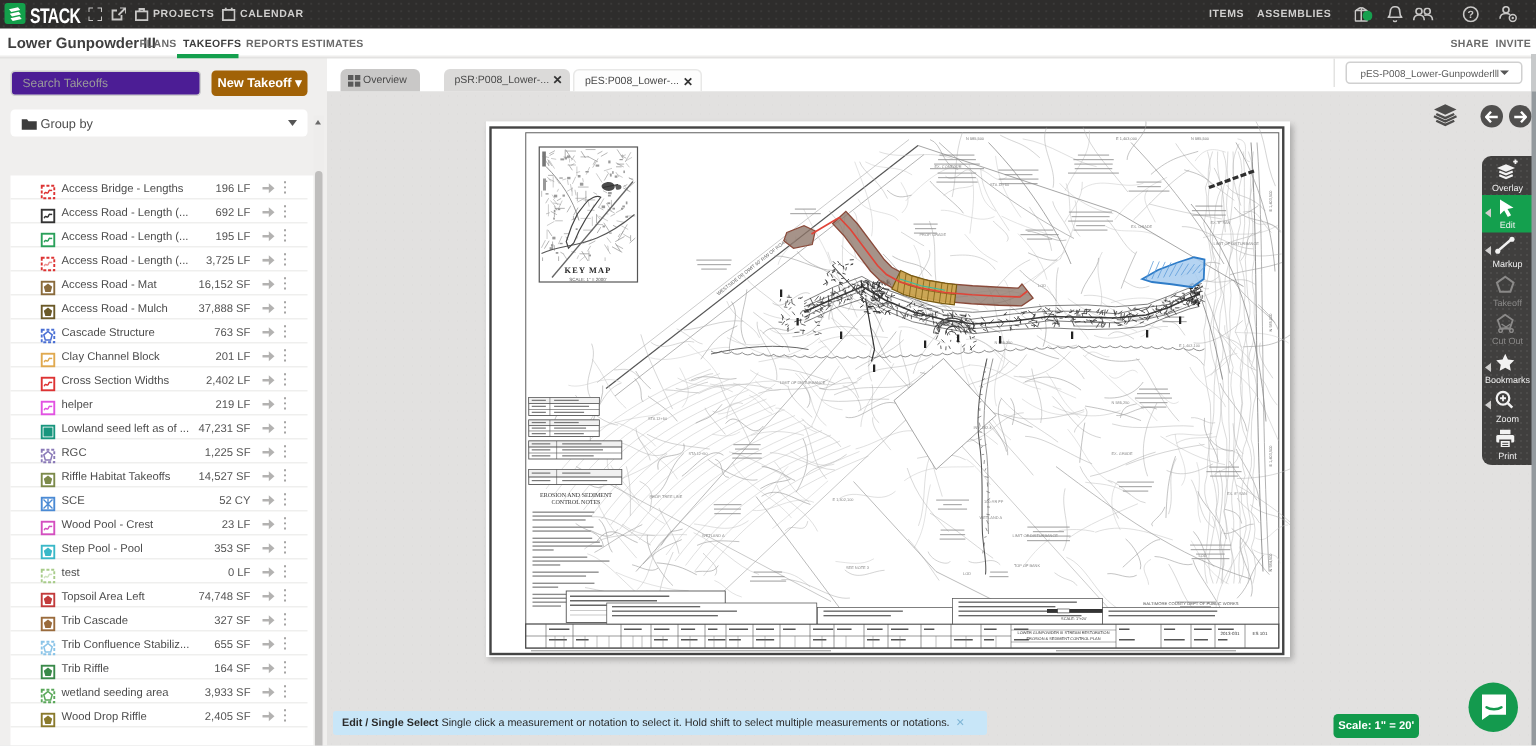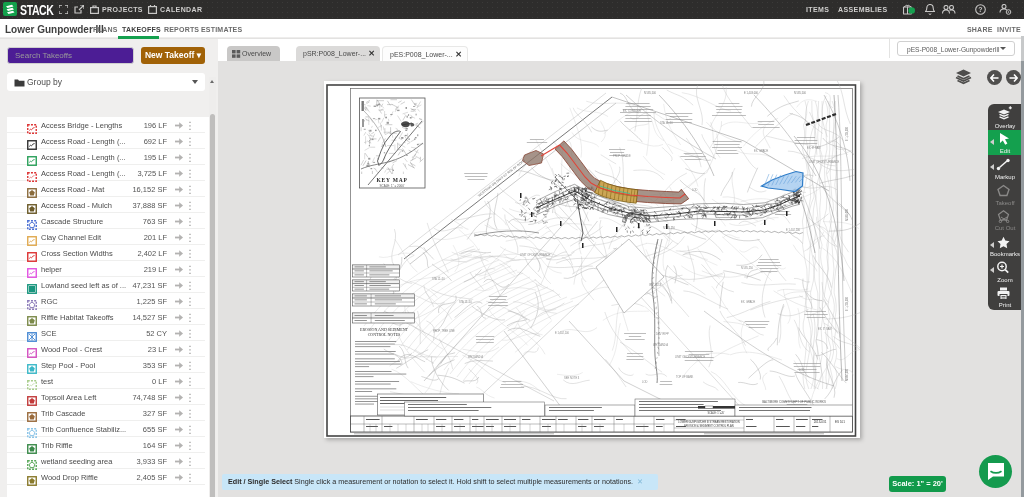--- a/index.html
+++ b/index.html
@@ -278,21 +278,21 @@
               <path d="M5.2 1.2L9 4.5 5.2 7.8z" fill="#b3b2b1"></path>
             </svg>
           </span>
           <span class="rdt">⋮</span>
         </div>
         <div class="row">
           <span class="ric"><svg width="10" height="10" viewBox="0 0 10 10">
               <rect x="0.75" y="0.75" width="8.5" height="8.5" fill="none" stroke="#e0a94f" stroke-width="1.4"></rect>
               <path d="M2.5 6.5C3.5 3.5 4.5 7.5 5.5 4.5 6.2 2.8 7 5 7.5 3.5" fill="none" stroke="#e0a94f" stroke-width="1"></path>
             </svg></span>
-          <span class="rnm">Clay Channel Edit</span>
+          <span class="rnm">Clay Channel Block</span>
           <span class="rqt">201 LF</span>
           <span class="rar">
             <svg width="10" height="9" viewBox="0 0 10 9">
               <path d="M1 4.5h6" stroke="#b3b2b1" stroke-width="1.8"></path>
               <path d="M5.2 1.2L9 4.5 5.2 7.8z" fill="#b3b2b1"></path>
             </svg>
           </span>
           <span class="rdt">⋮</span>
         </div>
         <div class="row">

